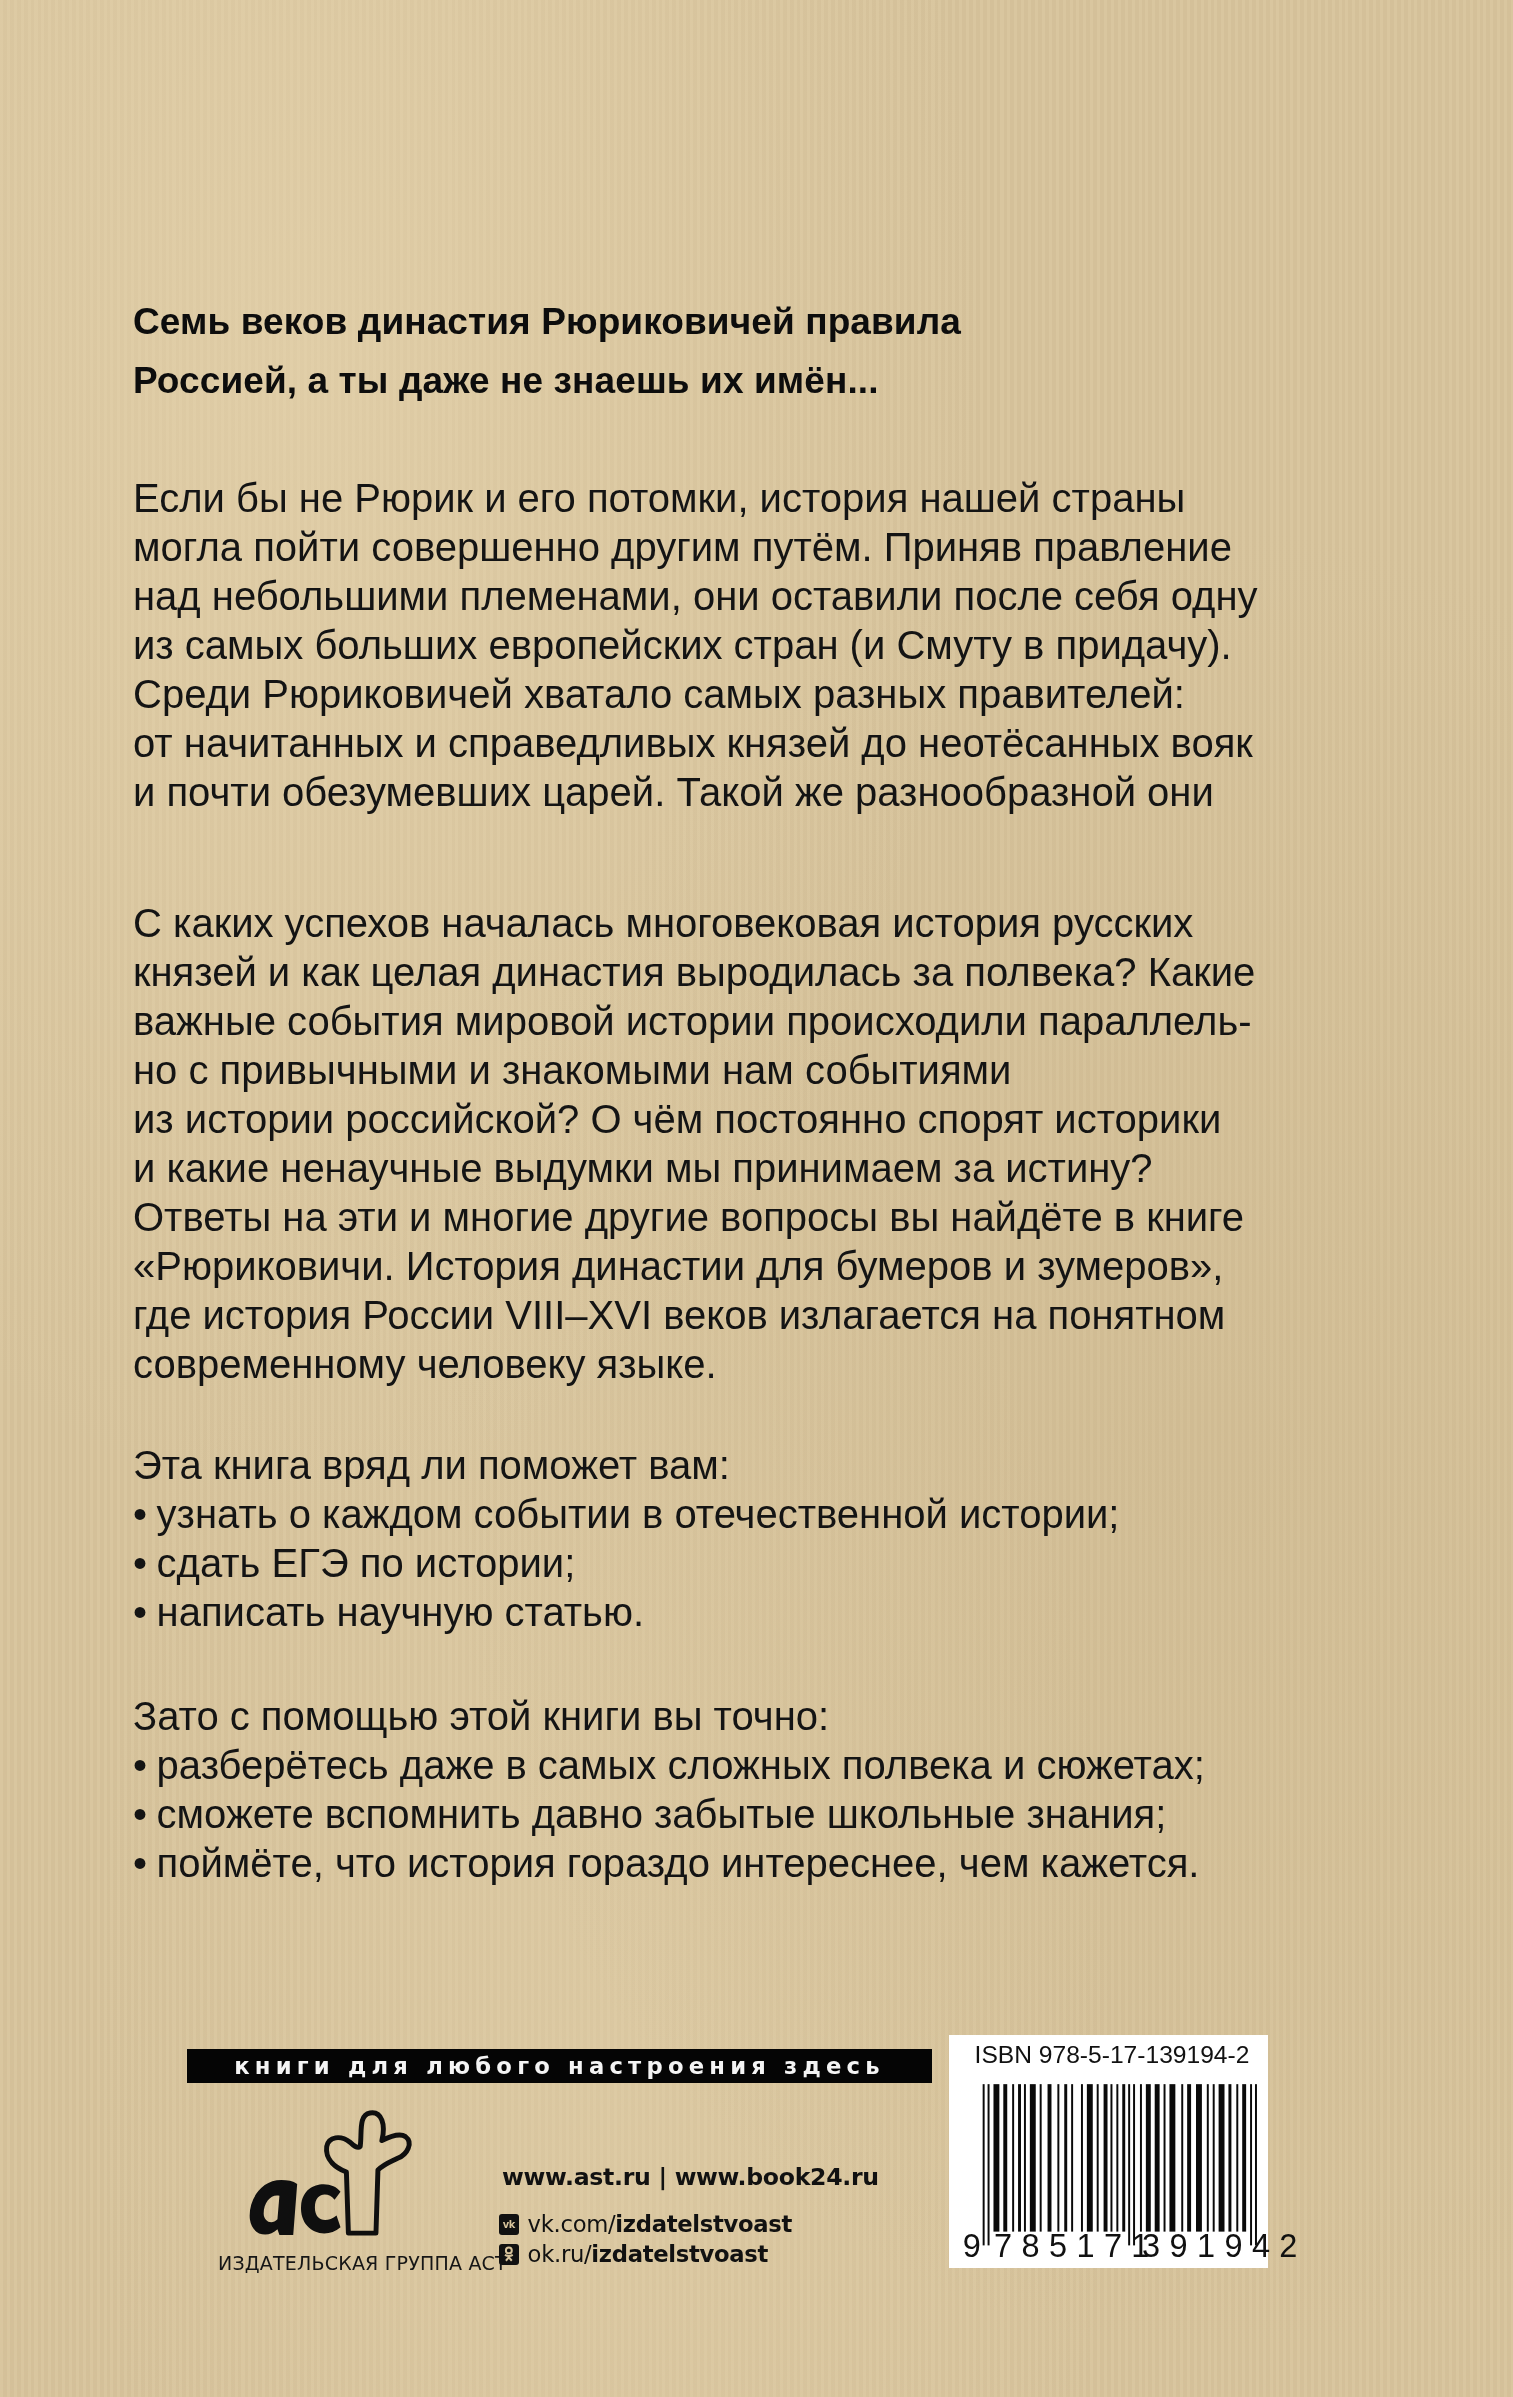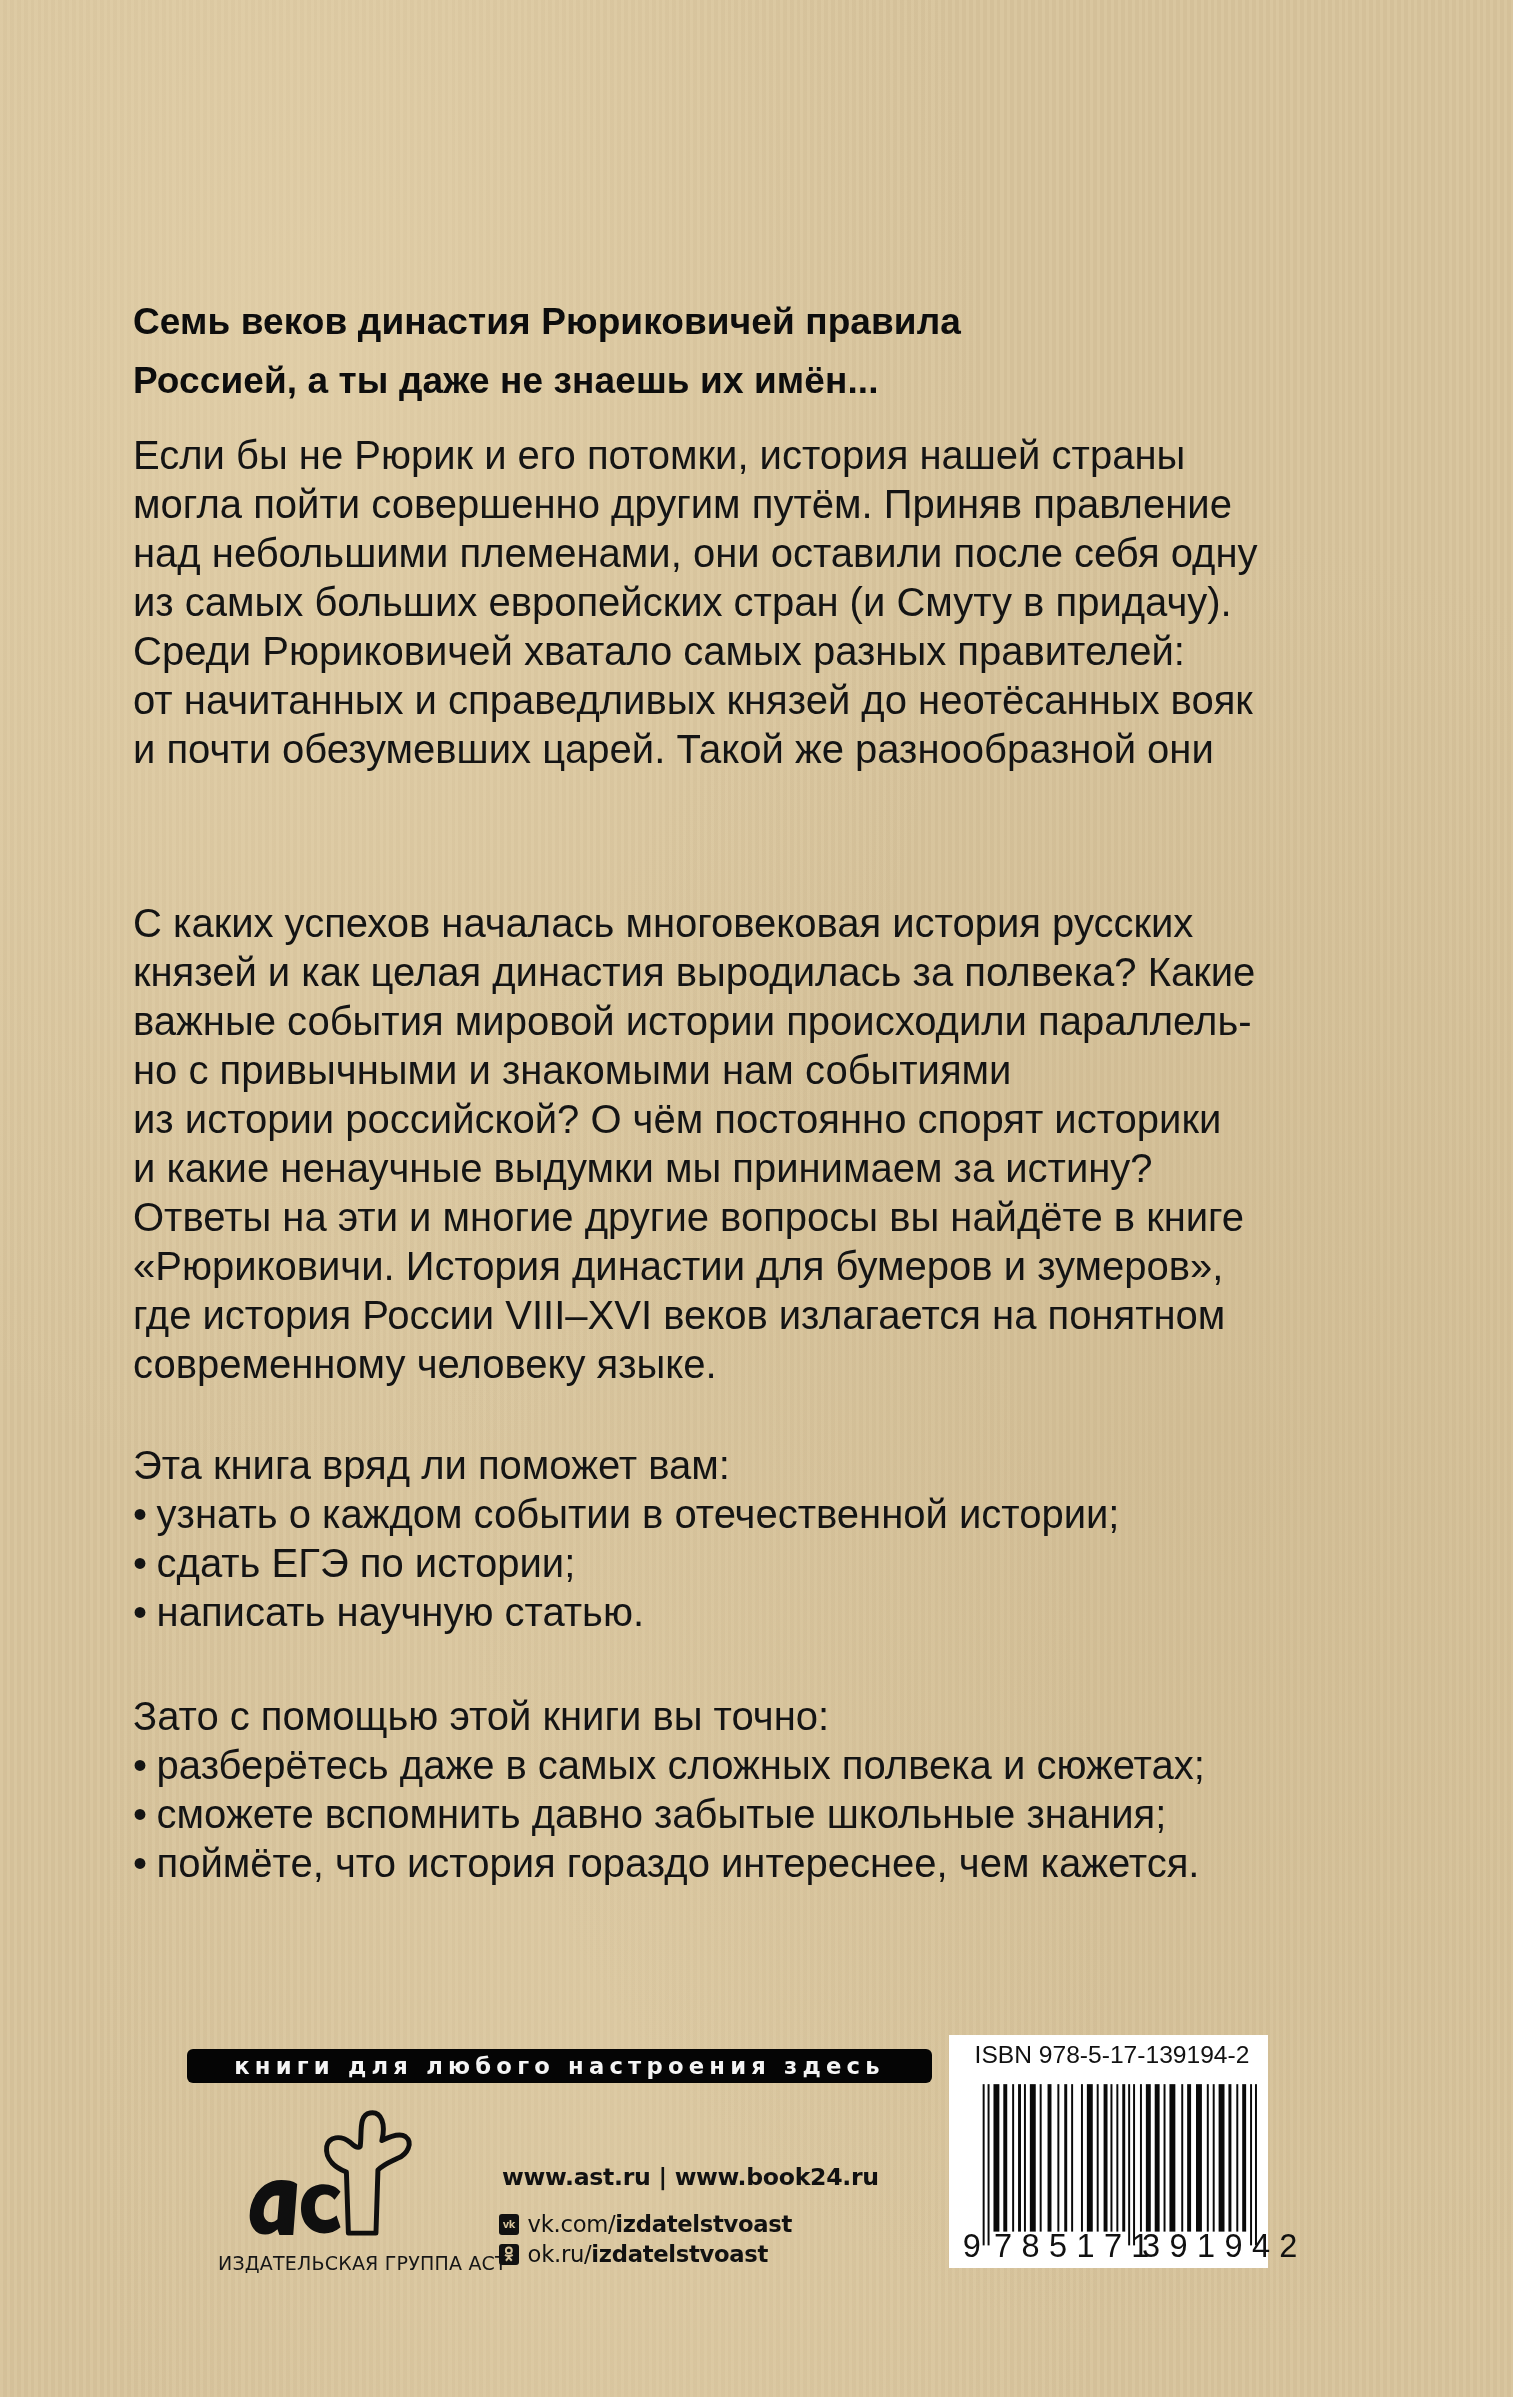--- a/index.html
+++ b/index.html
@@ -19,32 +19,32 @@
       position: absolute; left: 133px; top: 292px; width: 1261px;
       font-weight: bold; font-size: 37px; line-height: 59px; color: #0d0d0d;
       letter-spacing: 0.1px;
     }
     .heading .hl { display: block; white-space: nowrap; }
     .body-text {
       position: absolute; left: 133px; width: 1281px;
       font-size: 40px; line-height: 49px; color: #141414;
     }
     .body-text .ln { display: block; white-space: nowrap; }
-    #para1 { top: 431px; }
+    #para1 { top: 474px; }
     #para2 { top: 899px; }
     #list1 { top: 1441px; }
     #list2 { top: 1692px; }
     .bullet { display: inline-block; width: 23.6px; }
 
     .slogan-banner {
       position: absolute; left: 187px; top: 2049px; width: 745px; height: 34px;
       background: #050505; color: #f4f4f4;
       font-family: "DejaVu Sans", sans-serif; font-weight: bold;
       font-size: 22.7px; line-height: 34px; text-align: center;
-      letter-spacing: 5.2px; white-space: nowrap; border-radius: 6px;
+      letter-spacing: 5.2px; white-space: nowrap;
     }
     .logo { position: absolute; left: 222px; top: 2103px; width: 236px; height: 148px; }
     .logo svg { position: absolute; left: 19.7px; top: 0; }
     .logo-caption {
       position: absolute; left: 218px; top: 2252px; white-space: nowrap;
       font-family: "DejaVu Sans", sans-serif; font-size: 19px; color: #161616;
       letter-spacing: 0.2px;
     }
     .websites {
       position: absolute; left: 502px; top: 2163px; white-space: nowrap;

